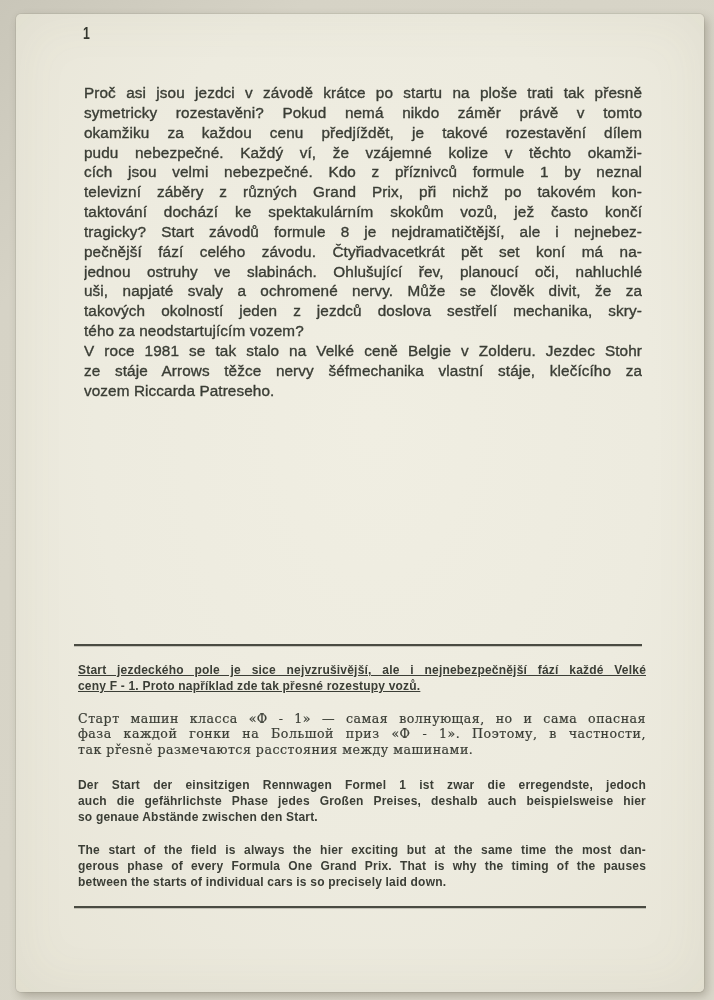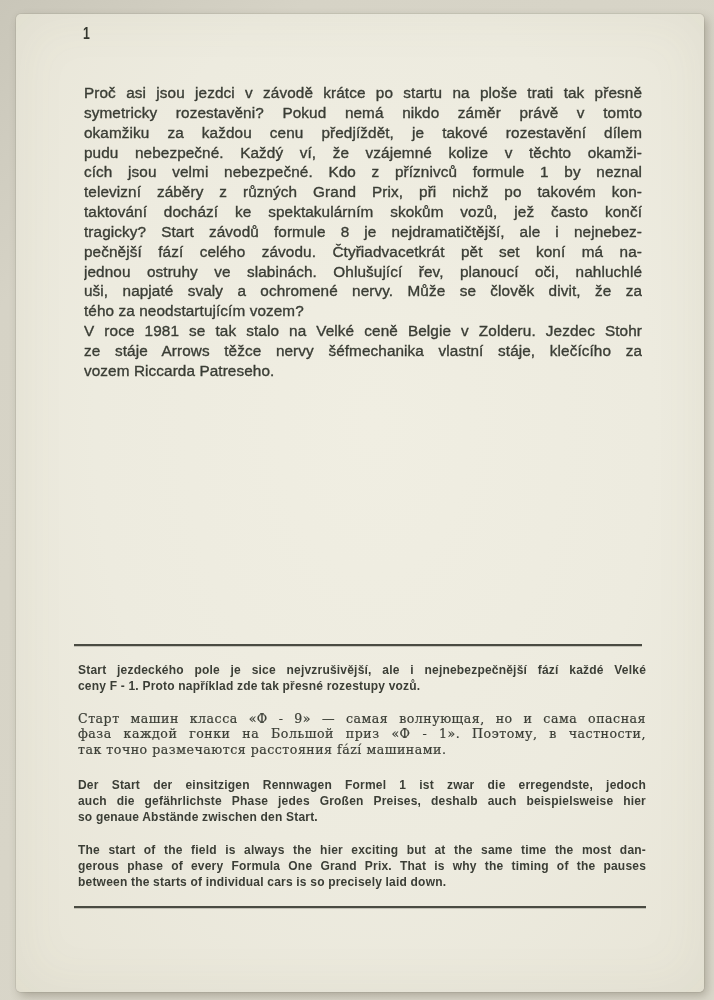--- a/index.html
+++ b/index.html
@@ -91,21 +91,21 @@
     letter-spacing: 0.2px;
   }
   .caption-serif {
     font-family: "DejaVu Serif", "Liberation Serif", serif;
     font-weight: 400;
     font-size: 12.6px;
     line-height: 15.4px;
     letter-spacing: 0.5px;
     -webkit-text-stroke: 0.2px #3b3e36;
   }
-  .caption-czech   { top: 649px; }
+  .caption-czech   { top: 649px; text-decoration: underline; }
   .caption-russian { top: 697px; }
   .caption-german  { top: 764px; }
   .caption-english { top: 829px; }
 </style>
 </head>
 <body>
 
 <div class="page">
 
   <div class="chapter-num">1</div>
@@ -116,40 +116,41 @@
         <div class="tline">symetricky rozestavěni? Pokud nemá nikdo záměr právě v tomto</div>
         <div class="tline">okamžiku za každou cenu předjíždět, je takové rozestavění dílem</div>
         <div class="tline">pudu nebezpečné. Každý ví, že vzájemné kolize v těchto okamži-</div>
         <div class="tline">cích jsou velmi nebezpečné. Kdo z příznivců formule 1 by neznal</div>
         <div class="tline">televizní záběry z různých Grand Prix, při nichž po takovém kon-</div>
         <div class="tline">taktování dochází ke spektakulárním skokům vozů, jež často končí</div>
         <div class="tline">tragicky? Start závodů formule 8 je nejdramatičtější, ale i nejnebez-</div>
         <div class="tline">pečnější fází celého závodu. Čtyřiadvacetkrát pět set koní má na-</div>
         <div class="tline">jednou ostruhy ve slabinách. Ohlušující řev, planoucí oči, nahluchlé</div>
         <div class="tline">uši, napjaté svaly a ochromené nervy. Může se člověk divit, že za</div>
+        <div class="tline">takových okolností jeden z jezdců doslova sestřelí mechanika, skry-</div>
         <div class="tline last">tého za neodstartujícím vozem?</div>
       </div>
     <div>
         <div class="tline">V roce 1981 se tak stalo na Velké ceně Belgie v Zolderu. Jezdec Stohr</div>
         <div class="tline">ze stáje Arrows těžce nervy šéfmechanika vlastní stáje, klečícího za</div>
         <div class="tline last">vozem Riccarda Patreseho.</div>
       </div>
   </div>
 
   <div class="rule rule-top"></div>
 
   <div class="caption caption-sans caption-czech">
       <div class="tline">Start jezdeckého pole je sice nejvzrušivější, ale i nejnebezpečnější fází každé Velké</div>
       <div class="tline last">ceny F - 1. Proto například zde tak přesné rozestupy vozů.</div>
     </div>
 
   <div class="caption caption-serif caption-russian">
-      <div class="tline">Старт машин класса «Ф - 9» — самая волнующая, но и сама опасная</div>
+      <div class="tline">Старт машин класса «Ф - 1» — самая волнующая, но и сама опасная</div>
       <div class="tline">фаза каждой гонки на Большой приз «Ф - 1». Поэтому, в частности,</div>
-      <div class="tline last">так точно размечаются расстояния fází машинами.</div>
+      <div class="tline last">так přesně размечаются расстояния между машинами.</div>
     </div>
 
   <div class="caption caption-sans caption-german">
       <div class="tline">Der Start der einsitzigen Rennwagen Formel 1 ist zwar die erregendste, jedoch</div>
       <div class="tline">auch die gefährlichste Phase jedes Großen Preises, deshalb auch beispielsweise hier</div>
       <div class="tline last">so genaue Abstände zwischen den Start.</div>
     </div>
 
   <div class="caption caption-sans caption-english">
       <div class="tline">The start of the field is always the hier exciting but at the same time the most dan-</div>

